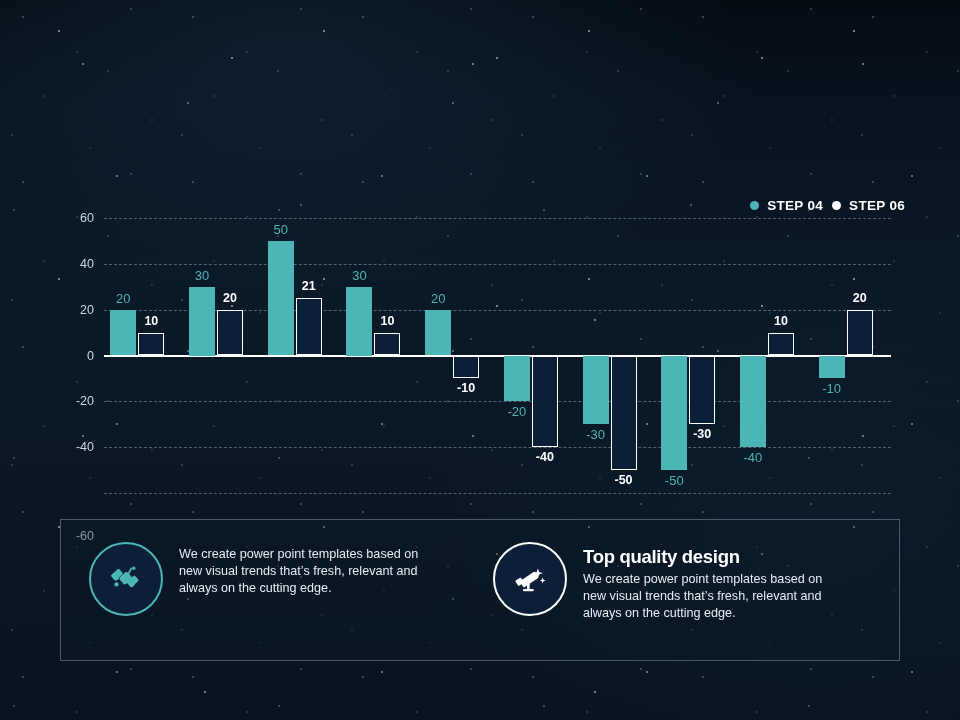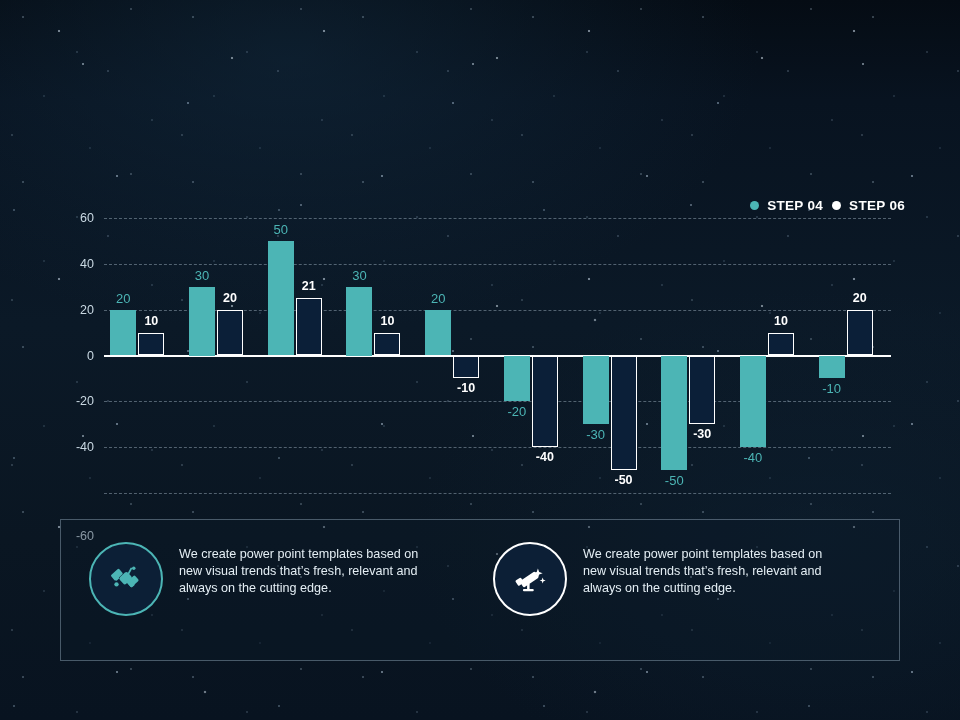--- a/index.html
+++ b/index.html
@@ -263,18 +263,19 @@
             <rect x="12" y="20" width="22" height="9" rx="1.6" transform="rotate(-34 23 24.5)"></rect>
             <rect x="7.5" y="23.5" width="8" height="7.5" rx="1.4" transform="rotate(-34 11.5 27.2)"></rect>
             <rect x="20.5" y="29" width="3" height="8" rx="1.2"></rect>
             <rect x="15.5" y="36" width="13" height="2.6" rx="1.2"></rect>
             <path d="M33.5 11.5 l1.5 4.2 4.2 1.5 -4.2 1.5 -1.5 4.2 -1.5 -4.2 -4.2 -1.5 4.2 -1.5 z"></path>
             <path d="M39.2 22.2 l.95 2.7 2.7 .95 -2.7 .95 -.95 2.7 -.95 -2.7 -2.7 -.95 2.7 -.95 z"></path>
           </g>
         </svg>
       </div>
       <div class="feature-body">
+        <div class="feature-title white">Top quality design</div>
         <div class="feature-desc">We create power point templates based on new visual trends that’s fresh, relevant and always on the cutting edge.</div>
       </div>
     </div>
 
   </div>
 </div>
 
 </body></html>

